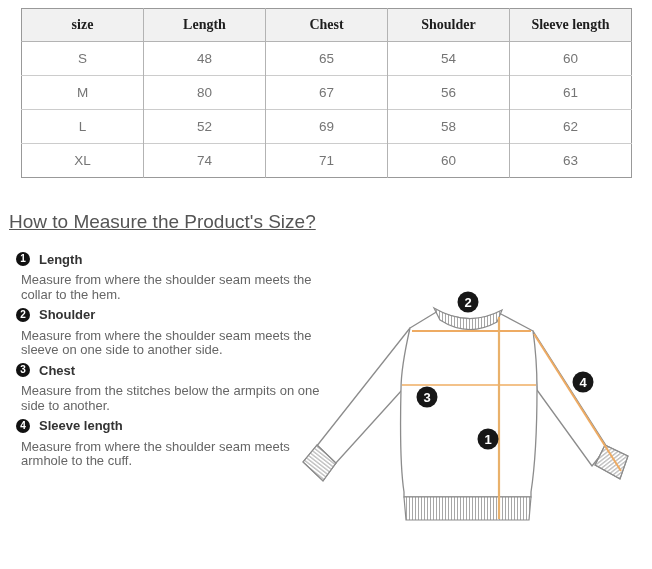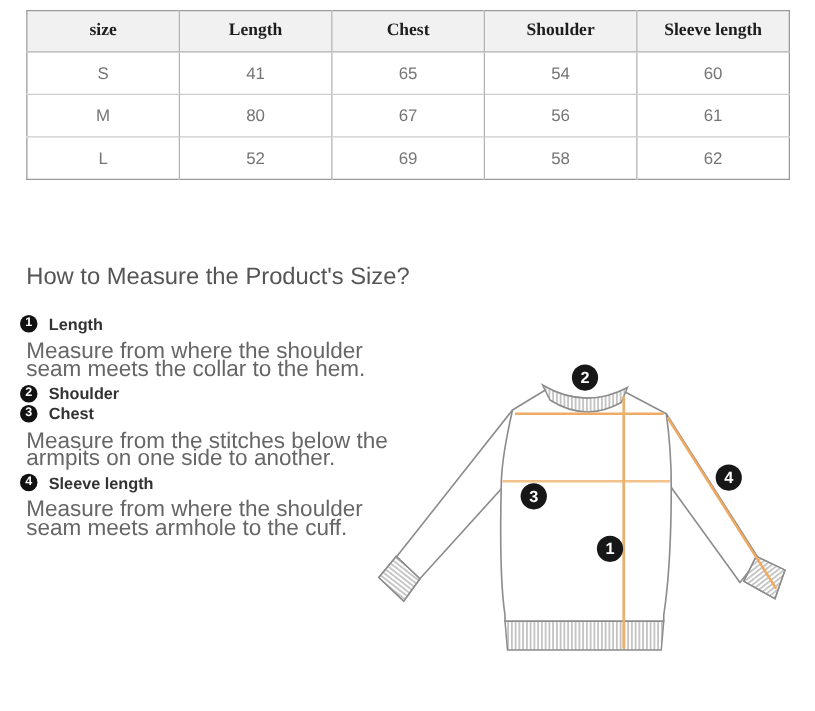--- a/index.html
+++ b/index.html
@@ -39,26 +39,27 @@
     color: #757575;
     text-align: center;
     border-left: 1px solid #b3b3b3;
     border-top: 1px solid #cccccc;
   }
   .size-table th:first-child, .size-table td:first-child { border-left: none; }
 
   
   .measure-heading {
     position: absolute;
-    left: 21px;
+    left: 9px;
     top: 211px;
     margin: 0;
     font-size: 19px;
     font-weight: 400;
     color: #555555;
+    text-decoration: underline;
   }
   .steps {
     position: absolute;
     left: 16px;
     top: 251px;
     width: 310px;
   }
   .step-head {
     display: flex;
     align-items: center;
@@ -79,21 +80,21 @@
     flex: 0 0 auto;
   }
   .step-label {
     font-size: 13px;
     font-weight: bold;
     color: #333333;
   }
   .step-desc {
     margin: 6px 0 4.5px 5px;
     width: 306px;
-    font-size: 18px;
+    font-size: 13px;
     line-height: 14.5px;
     color: #666666;
   }
 
   
   .diagram {
     position: absolute;
     left: 300px;
     top: 275px;
     width: 352px;
@@ -117,57 +118,65 @@
           <th>size</th>
           <th>Length</th>
           <th>Chest</th>
           <th>Shoulder</th>
           <th>Sleeve length</th>
         </tr>
       </thead>
     <tbody>
         <tr>
           <td>S</td>
-          <td>41</td>
+          <td>48</td>
           <td>65</td>
           <td>54</td>
           <td>60</td>
         </tr>
         <tr>
           <td>M</td>
           <td>80</td>
           <td>67</td>
           <td>56</td>
           <td>61</td>
         </tr>
         <tr>
           <td>L</td>
           <td>52</td>
           <td>69</td>
           <td>58</td>
           <td>62</td>
         </tr>
+        <tr>
+          <td>XL</td>
+          <td>74</td>
+          <td>71</td>
+          <td>60</td>
+          <td>63</td>
+        </tr>
       </tbody>
   </table>
 
   <h2 class="measure-heading">How to Measure the Product's Size?</h2>
 
   <div class="steps">
       <div class="step">
         <div class="step-head">
           <span class="badge">1</span>
           <span class="step-label">Length</span>
         </div>
         <p class="step-desc">Measure from where the shoulder seam meets the collar to the hem.</p>
       </div>
       <div class="step">
         <div class="step-head">
           <span class="badge">2</span>
           <span class="step-label">Shoulder</span>
         </div>
+        <p class="step-desc">Measure from where the shoulder seam meets the sleeve on one side to another side.</p>
       </div>
       <div class="step">
         <div class="step-head">
           <span class="badge">3</span>
           <span class="step-label">Chest</span>
         </div>
         <p class="step-desc">Measure from the stitches below the armpits on one side to another.</p>
       </div>
       <div class="step">
         <div class="step-head">

